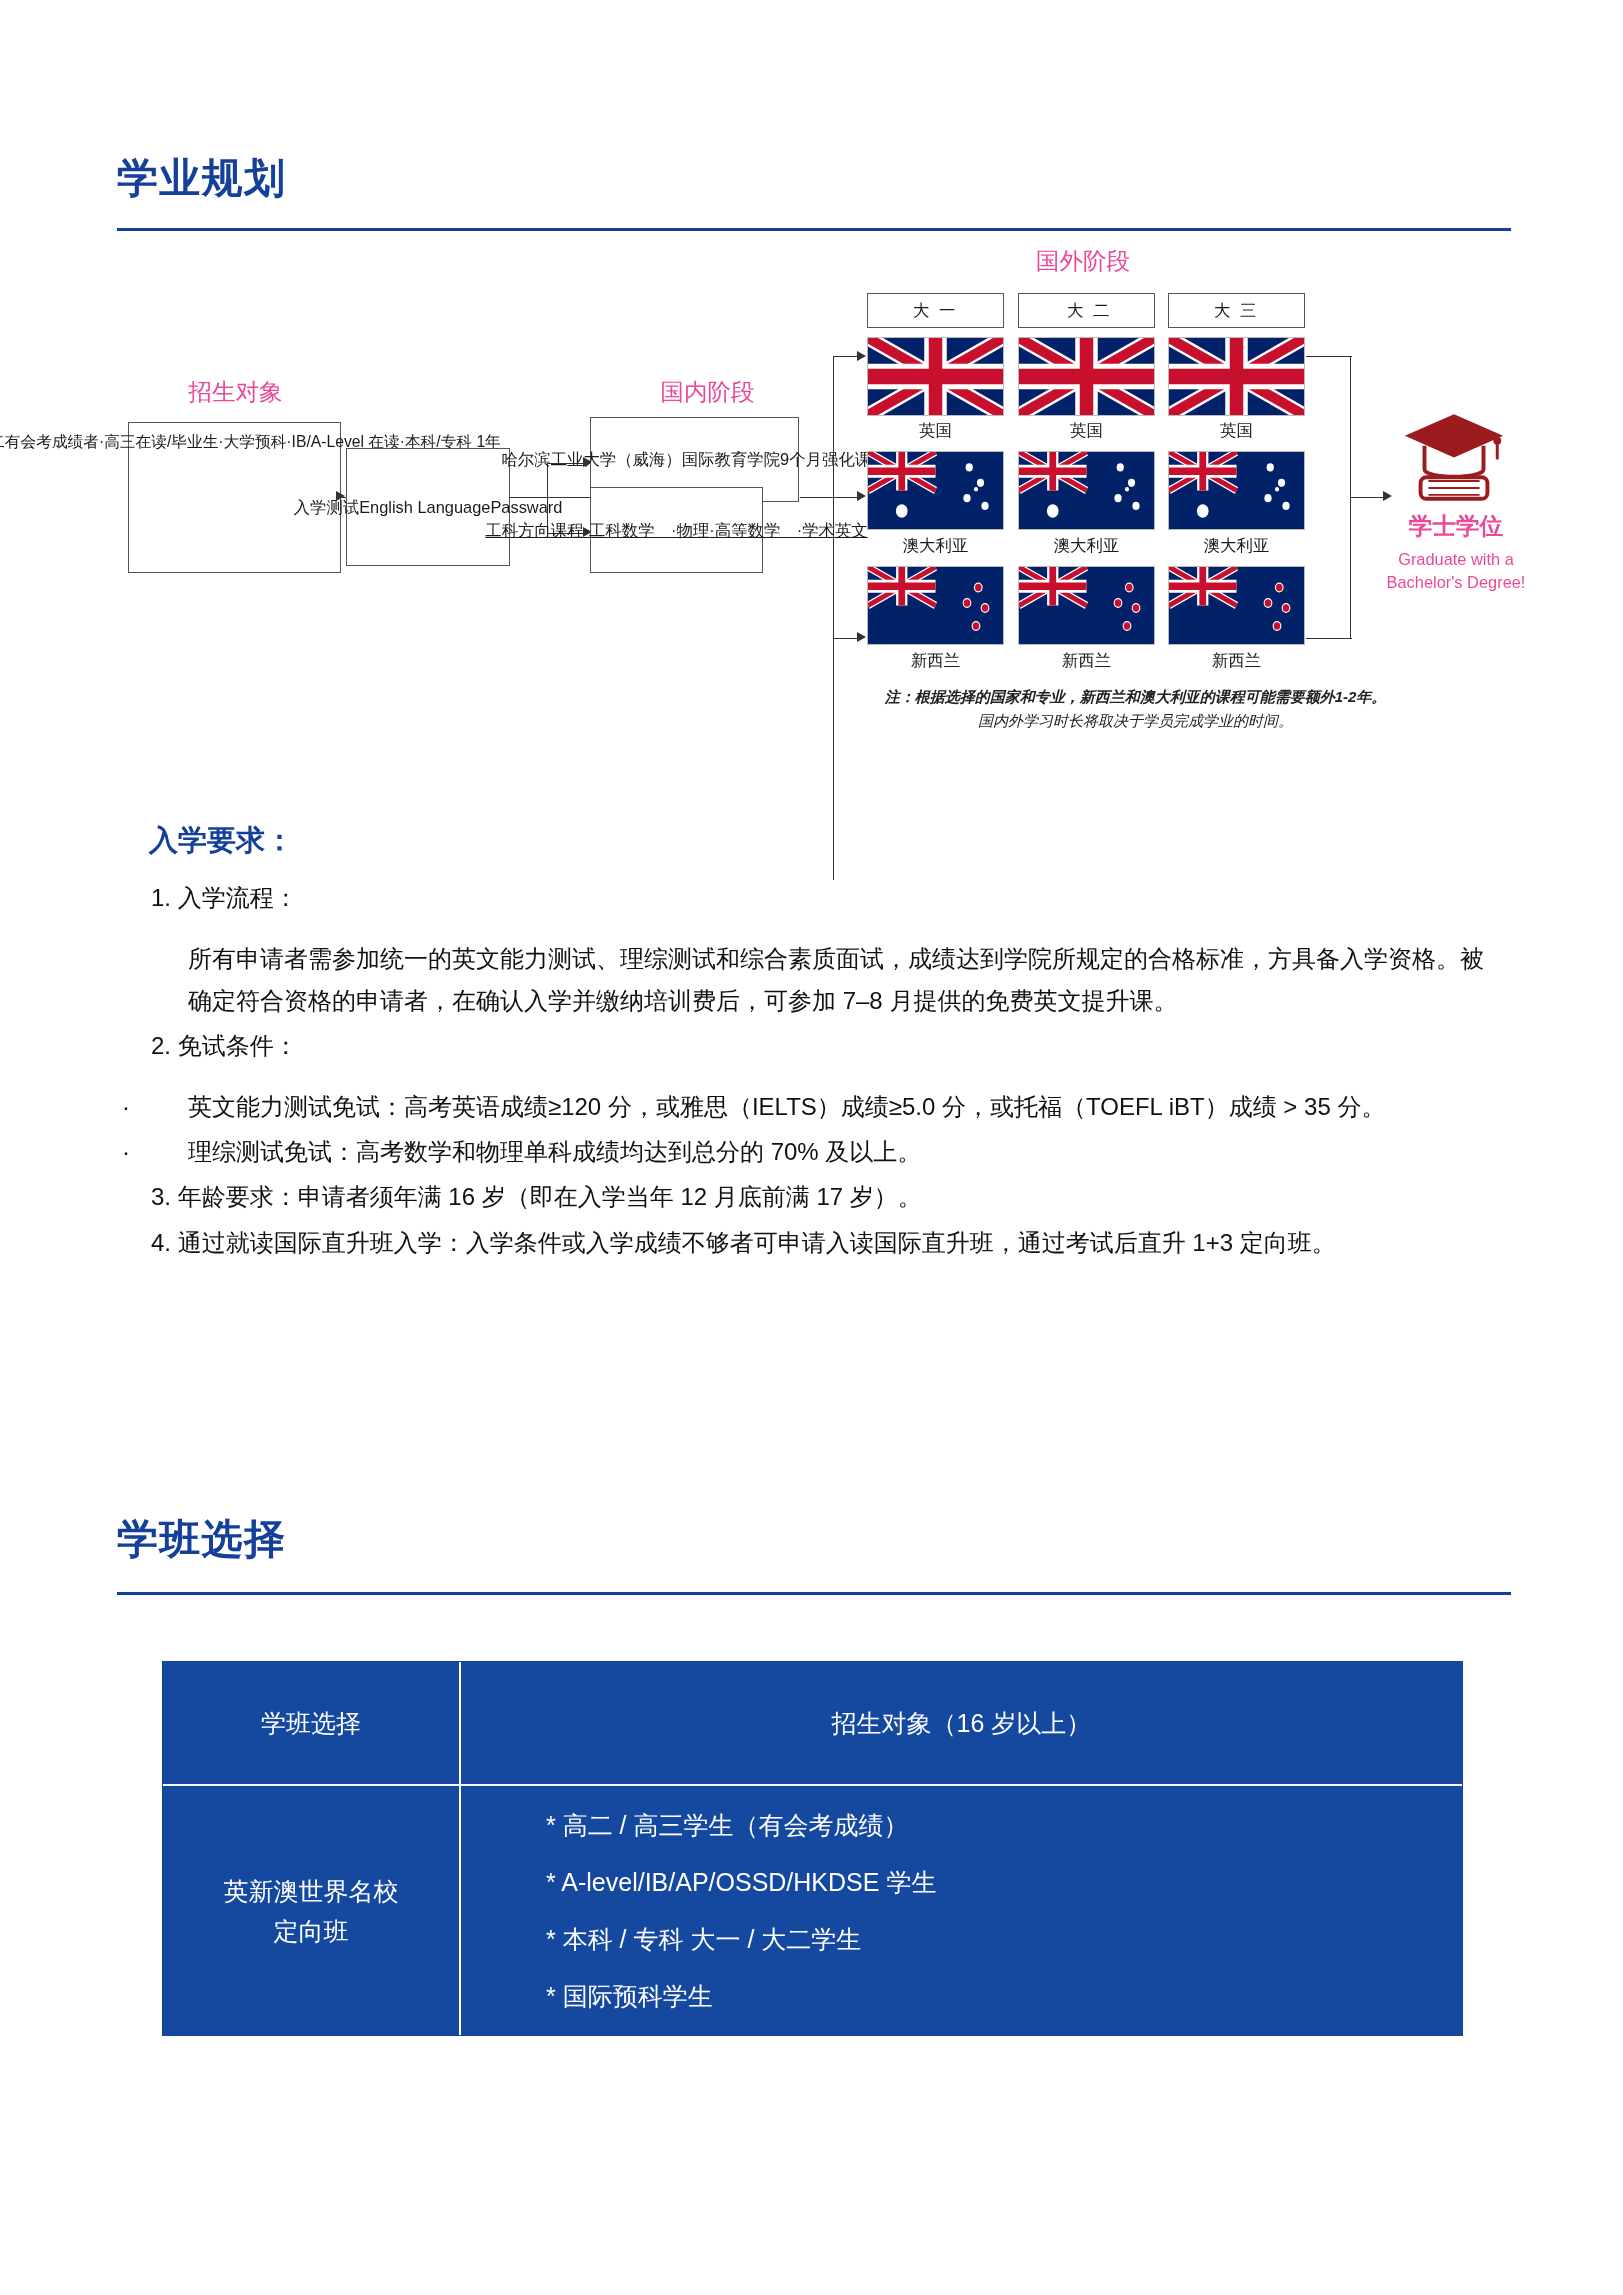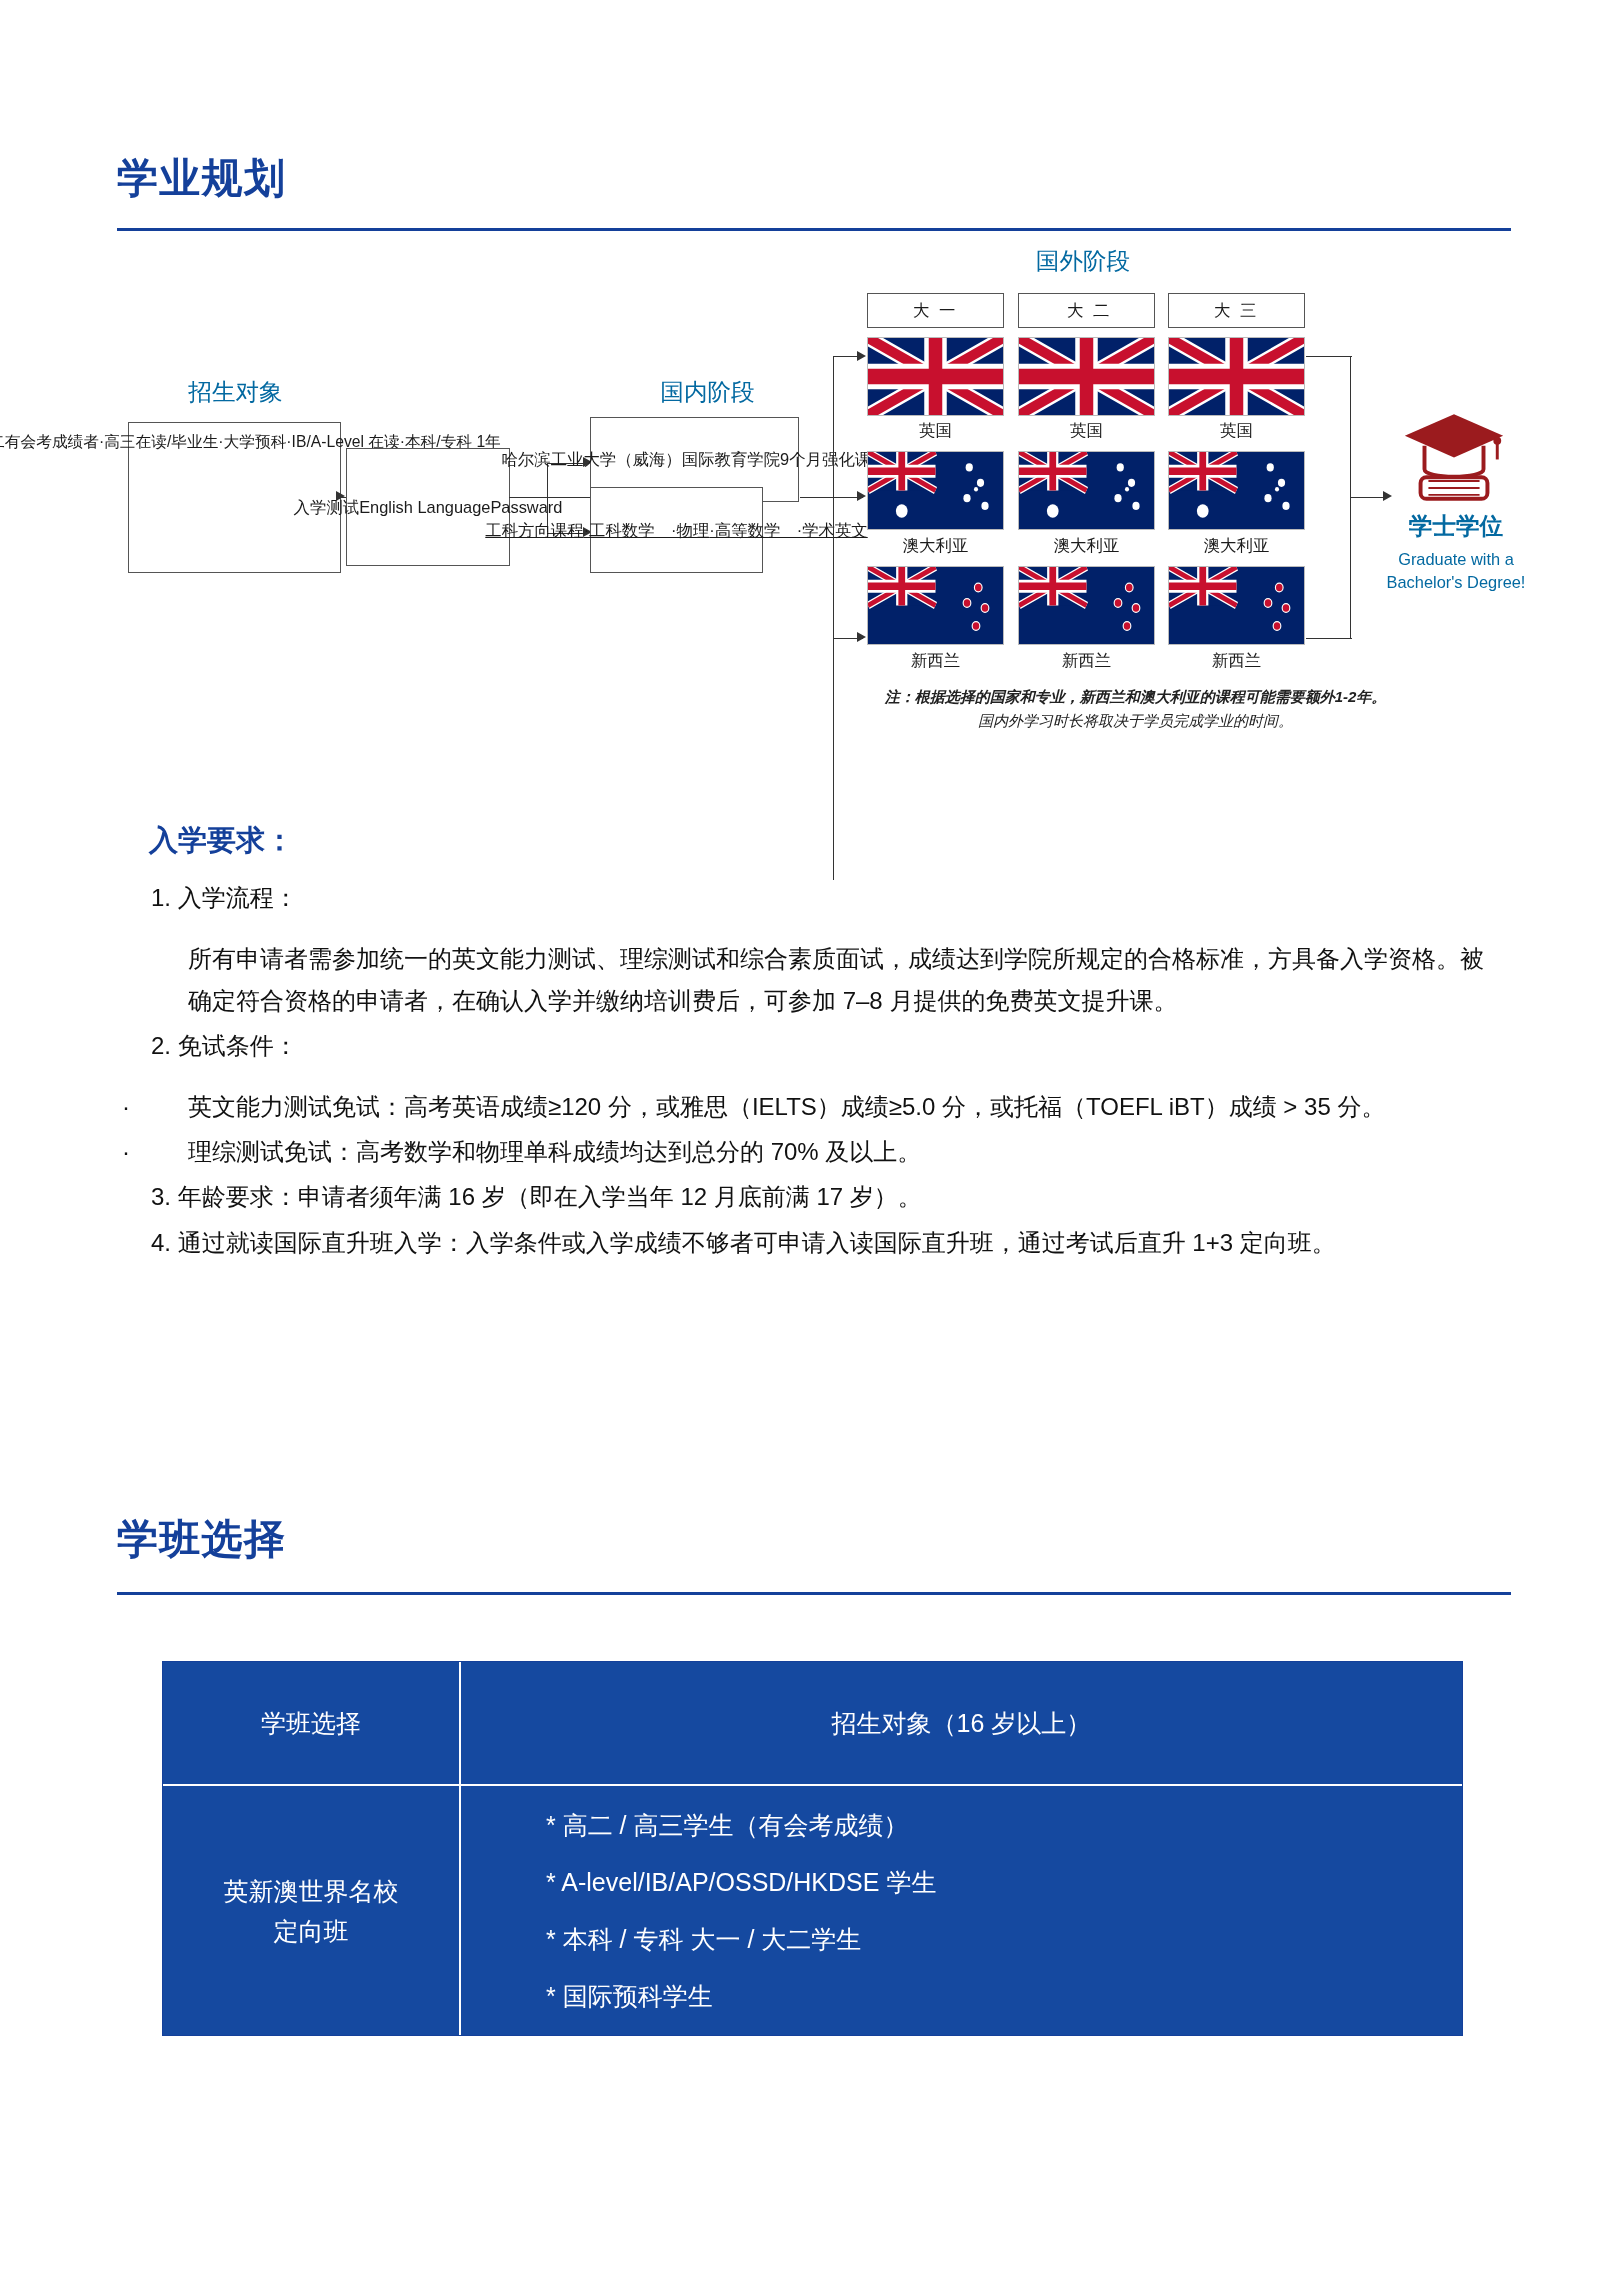--- a/index.html
+++ b/index.html
@@ -25,21 +25,21 @@
     position:absolute;
     height:2.6px;
     background:#14409a;
   }
 
   
   .diagram{position:absolute;left:0;top:255px;width:1623px;height:556px;}
   .lbl{
     position:absolute;
     font-size:19.6px;
-    color:#0369a1;
+    color:#ec4899;
     text-align:center;
   }
   .lbl.big{font-size:23.6px;}
   .box{
     position:absolute;
     border:1.3px solid #555;
     background:#fff;
     box-sizing:border-box;
     display:flex;
     flex-direction:row;

